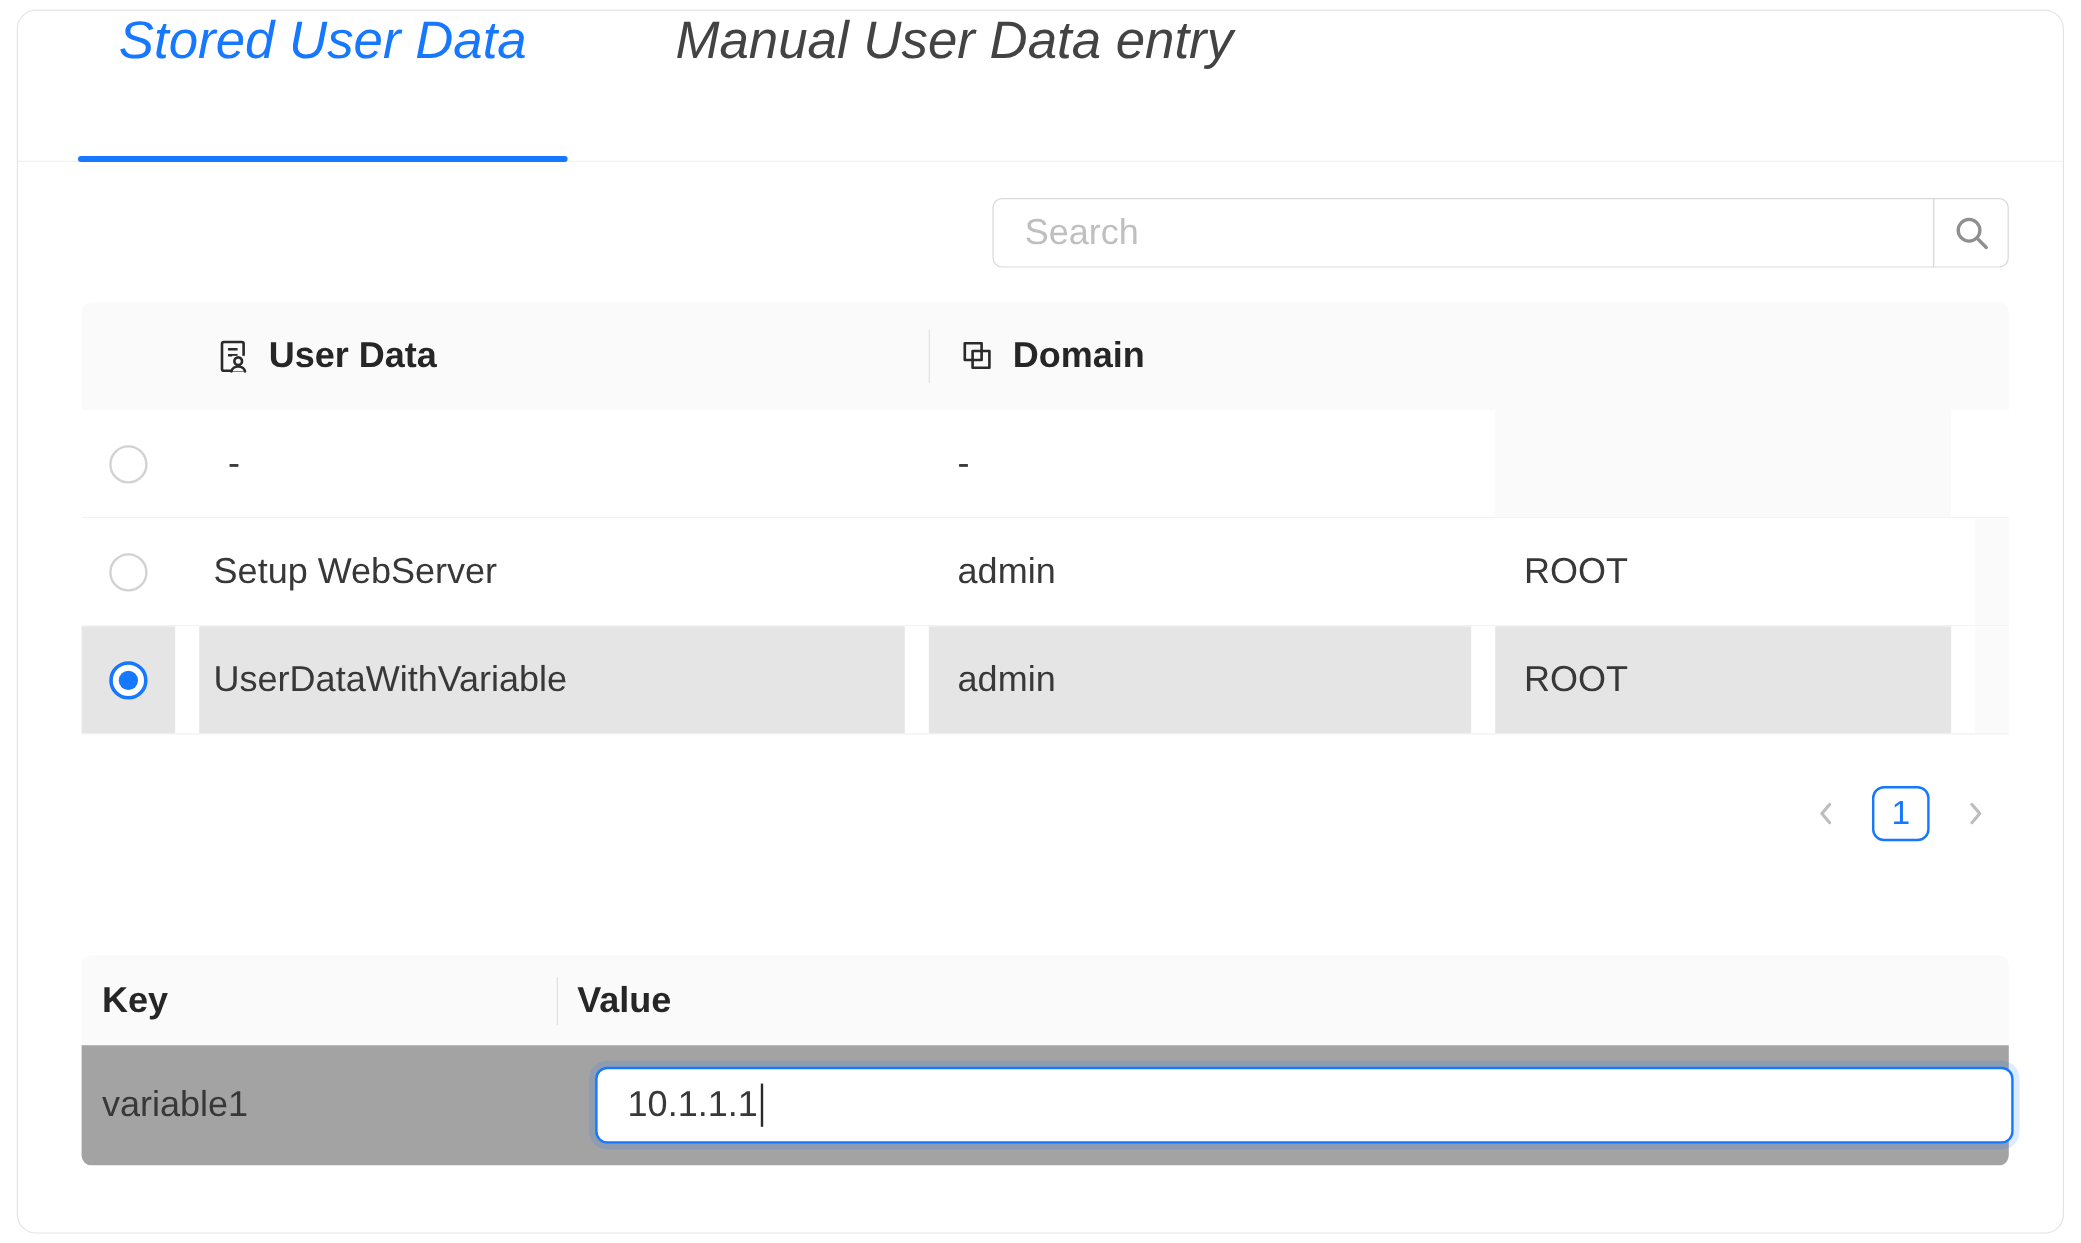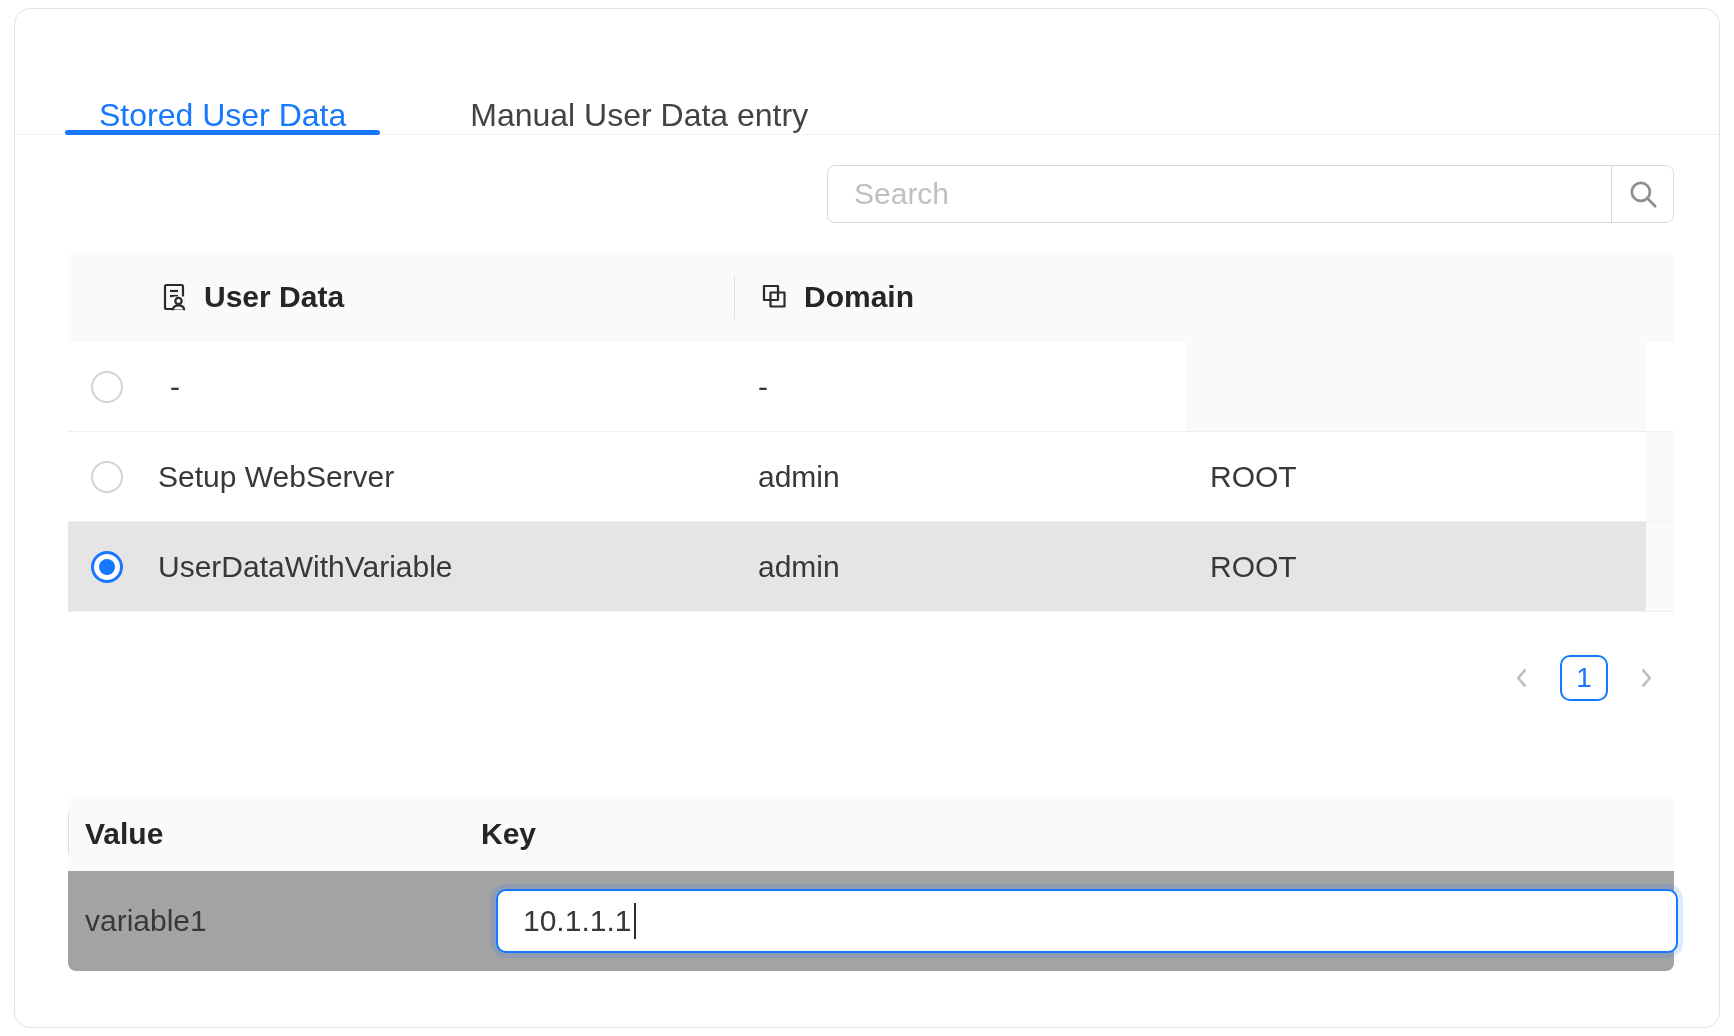--- a/index.html
+++ b/index.html
@@ -5,42 +5,42 @@
   * { box-sizing: border-box; margin: 0; padding: 0; }
   html, body { width: 1734px; height: 1036px; background: #fff; overflow: hidden;
     font-family: "Liberation Sans", sans-serif; color: #383838; }
 
   .card { position: absolute; left: 14px; top: 8px; width: 1706px; height: 1020px;
     background: #fff; border: 1px solid #e3e4e6; border-radius: 16px; }
 
   
   .tabbar { position: relative; height: 126px; display: flex; align-items: center;
     padding-left: 50px; border-bottom: 1px solid #f0f0f0; }
-  .tab { position: relative; height: 100%; display: flex; align-items: flex-end;
-    padding: 0 34px; font-size: 32px; color: #434343; cursor: pointer; }
+  .tab { position: relative; height: 100%; display: flex; align-items: flex-start;
+    padding: 0 34px; font-size: 44px; color: #434343; cursor: pointer; font-style: italic; }
   .tab.active { color: #1677ff; font-weight: 500; }
   .tab.active::after { content: ""; position: absolute; left: 0; right: 0; bottom: -1px;
     height: 5px; background: #1677ff; border-radius: 3px; }
   .tab + .tab { margin-left: 56px; }
 
   .content { margin: 0 45px 0 53px; }
 
   
   .search-row { margin-top: 30px; display: flex; justify-content: flex-end; height: 58px; }
   .search-input { width: 785px; height: 58px; border: 1px solid #d9d9d9;
     border-radius: 8px 0 0 8px; padding: 0 26px; font-size: 30px; color: #000000;
     outline: none; font-family: "Liberation Sans", sans-serif; }
   .search-input::placeholder { color: #bfbfbf; }
   .search-btn { width: 63px; height: 58px; margin-left: -1px; background: #fff;
     border: 1px solid #d9d9d9; border-radius: 0 8px 8px 0; display: flex;
     align-items: center; justify-content: center; cursor: pointer; }
 
   
   .ud-table { margin-top: 29px; border-radius: 8px 8px 0 0; font-size: 30px; }
-  .ud-row { display: grid; grid-template-columns: 78px 588px 452px 1fr 28px; align-items: stretch; }
+  .ud-row { display: grid; grid-template-columns: 78px 588px 452px 1fr 28px; align-items: stretch; gap: 20px; }
   .ud-head { background: #fafafa; height: 90px; border-radius: 8px 8px 0 0; }
   .ud-head .cell { font-weight: 700; color: #262626; }
   .cell { display: flex; align-items: center; padding-left: 24px; position: relative; }
   .cell.first { padding-left: 12px; gap: 14px; }
   .cell.radio-cell { justify-content: center; padding-left: 0; }
   .cell.gutter { padding: 0; background: #fafafa; }
   .ud-head .cell.sep::before { content: ""; position: absolute; left: 0; top: 23px;
     width: 1px; height: 44px; background: #e2e2e2; }
   .ud-body .ud-row { height: 90px; border-bottom: 1px solid #f0f0f0; background: #fff; cursor: pointer; }
   .ud-body .ud-row.selected .cell { background: #e5e5e5; }
@@ -178,22 +178,22 @@
         <span>
           <svg width="26" height="26" viewBox="0 0 24 24" fill="none" stroke="#bdbdbd" stroke-width="2.4" stroke-linecap="round" stroke-linejoin="round">
             <polyline points="9.5,5 15.5,12 9.5,19"></polyline>
           </svg>
         </span>
       </div>
     </div>
 
     <div class="kv-table">
       <div class="kv-row kv-head">
+        <div class="kv-cell">Key</div>
         <div class="kv-cell sep">Value</div>
-        <div class="kv-cell">Key</div>
       </div>
       <div class="kv-row kv-body">
         <div class="kv-cell">variable1</div>
         <div class="kv-cell">
           <div class="value-input">
             <span>10.1.1.1</span>
             <span class="caret"></span>
           </div>
         </div>
       </div>

